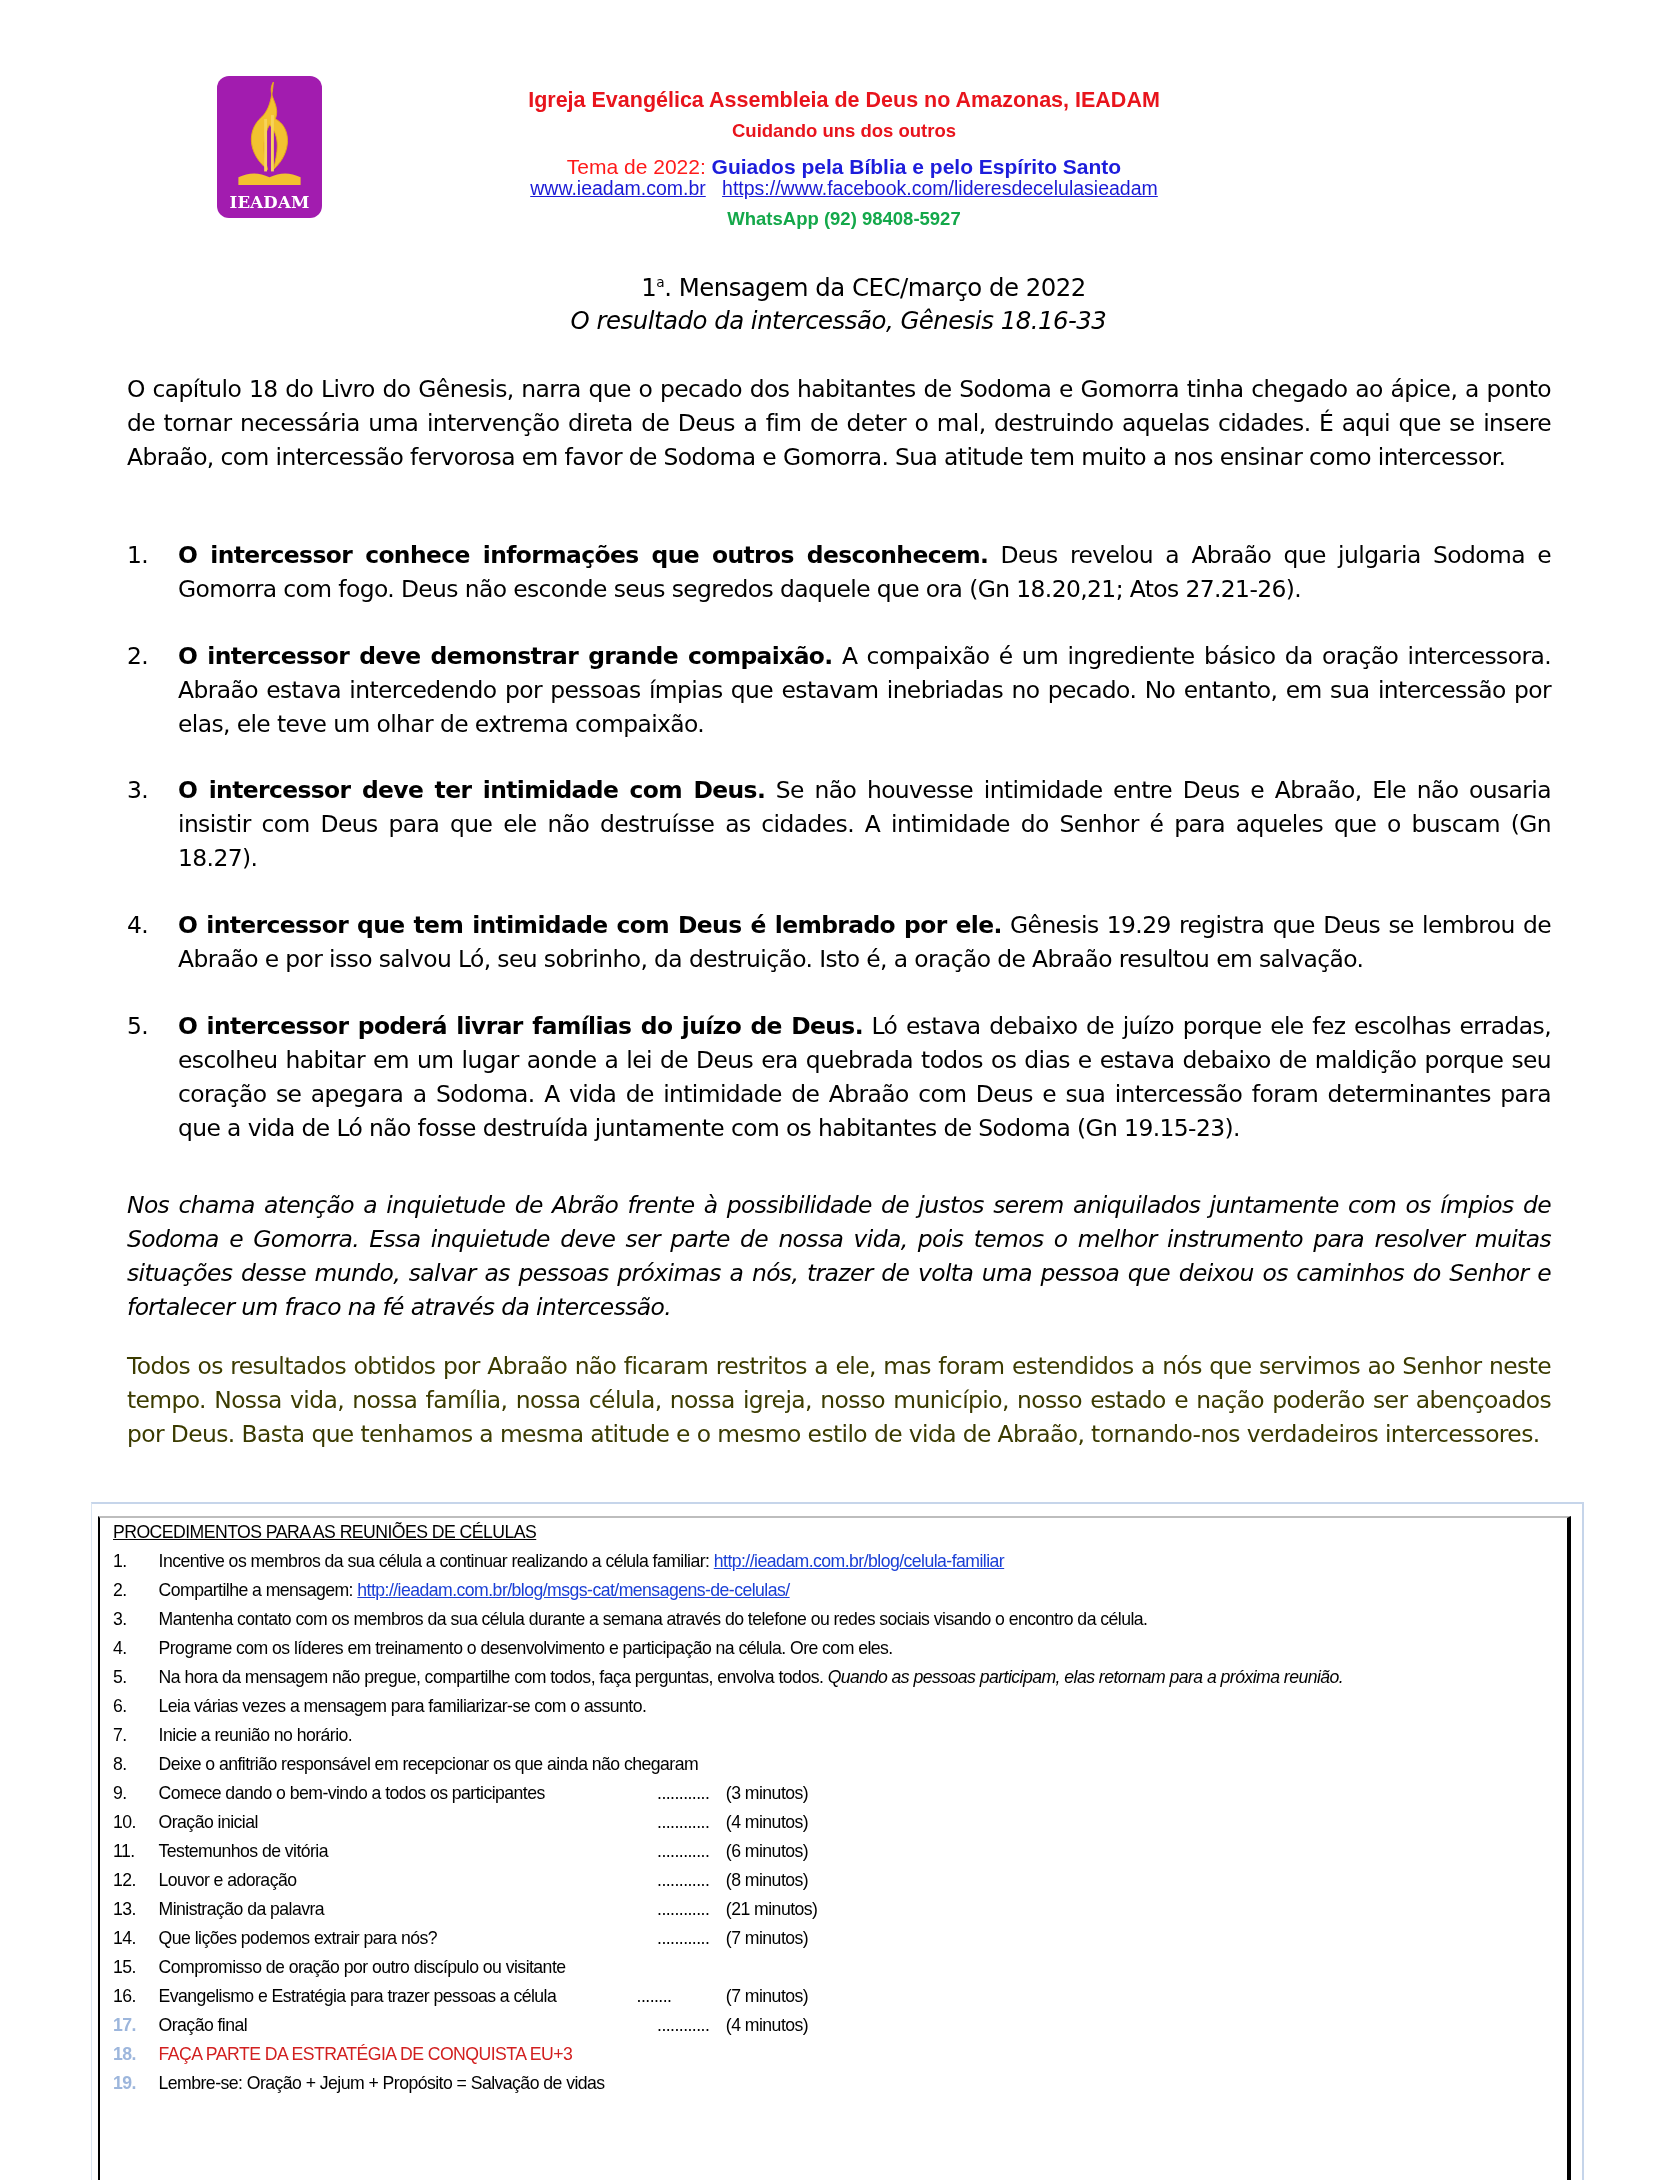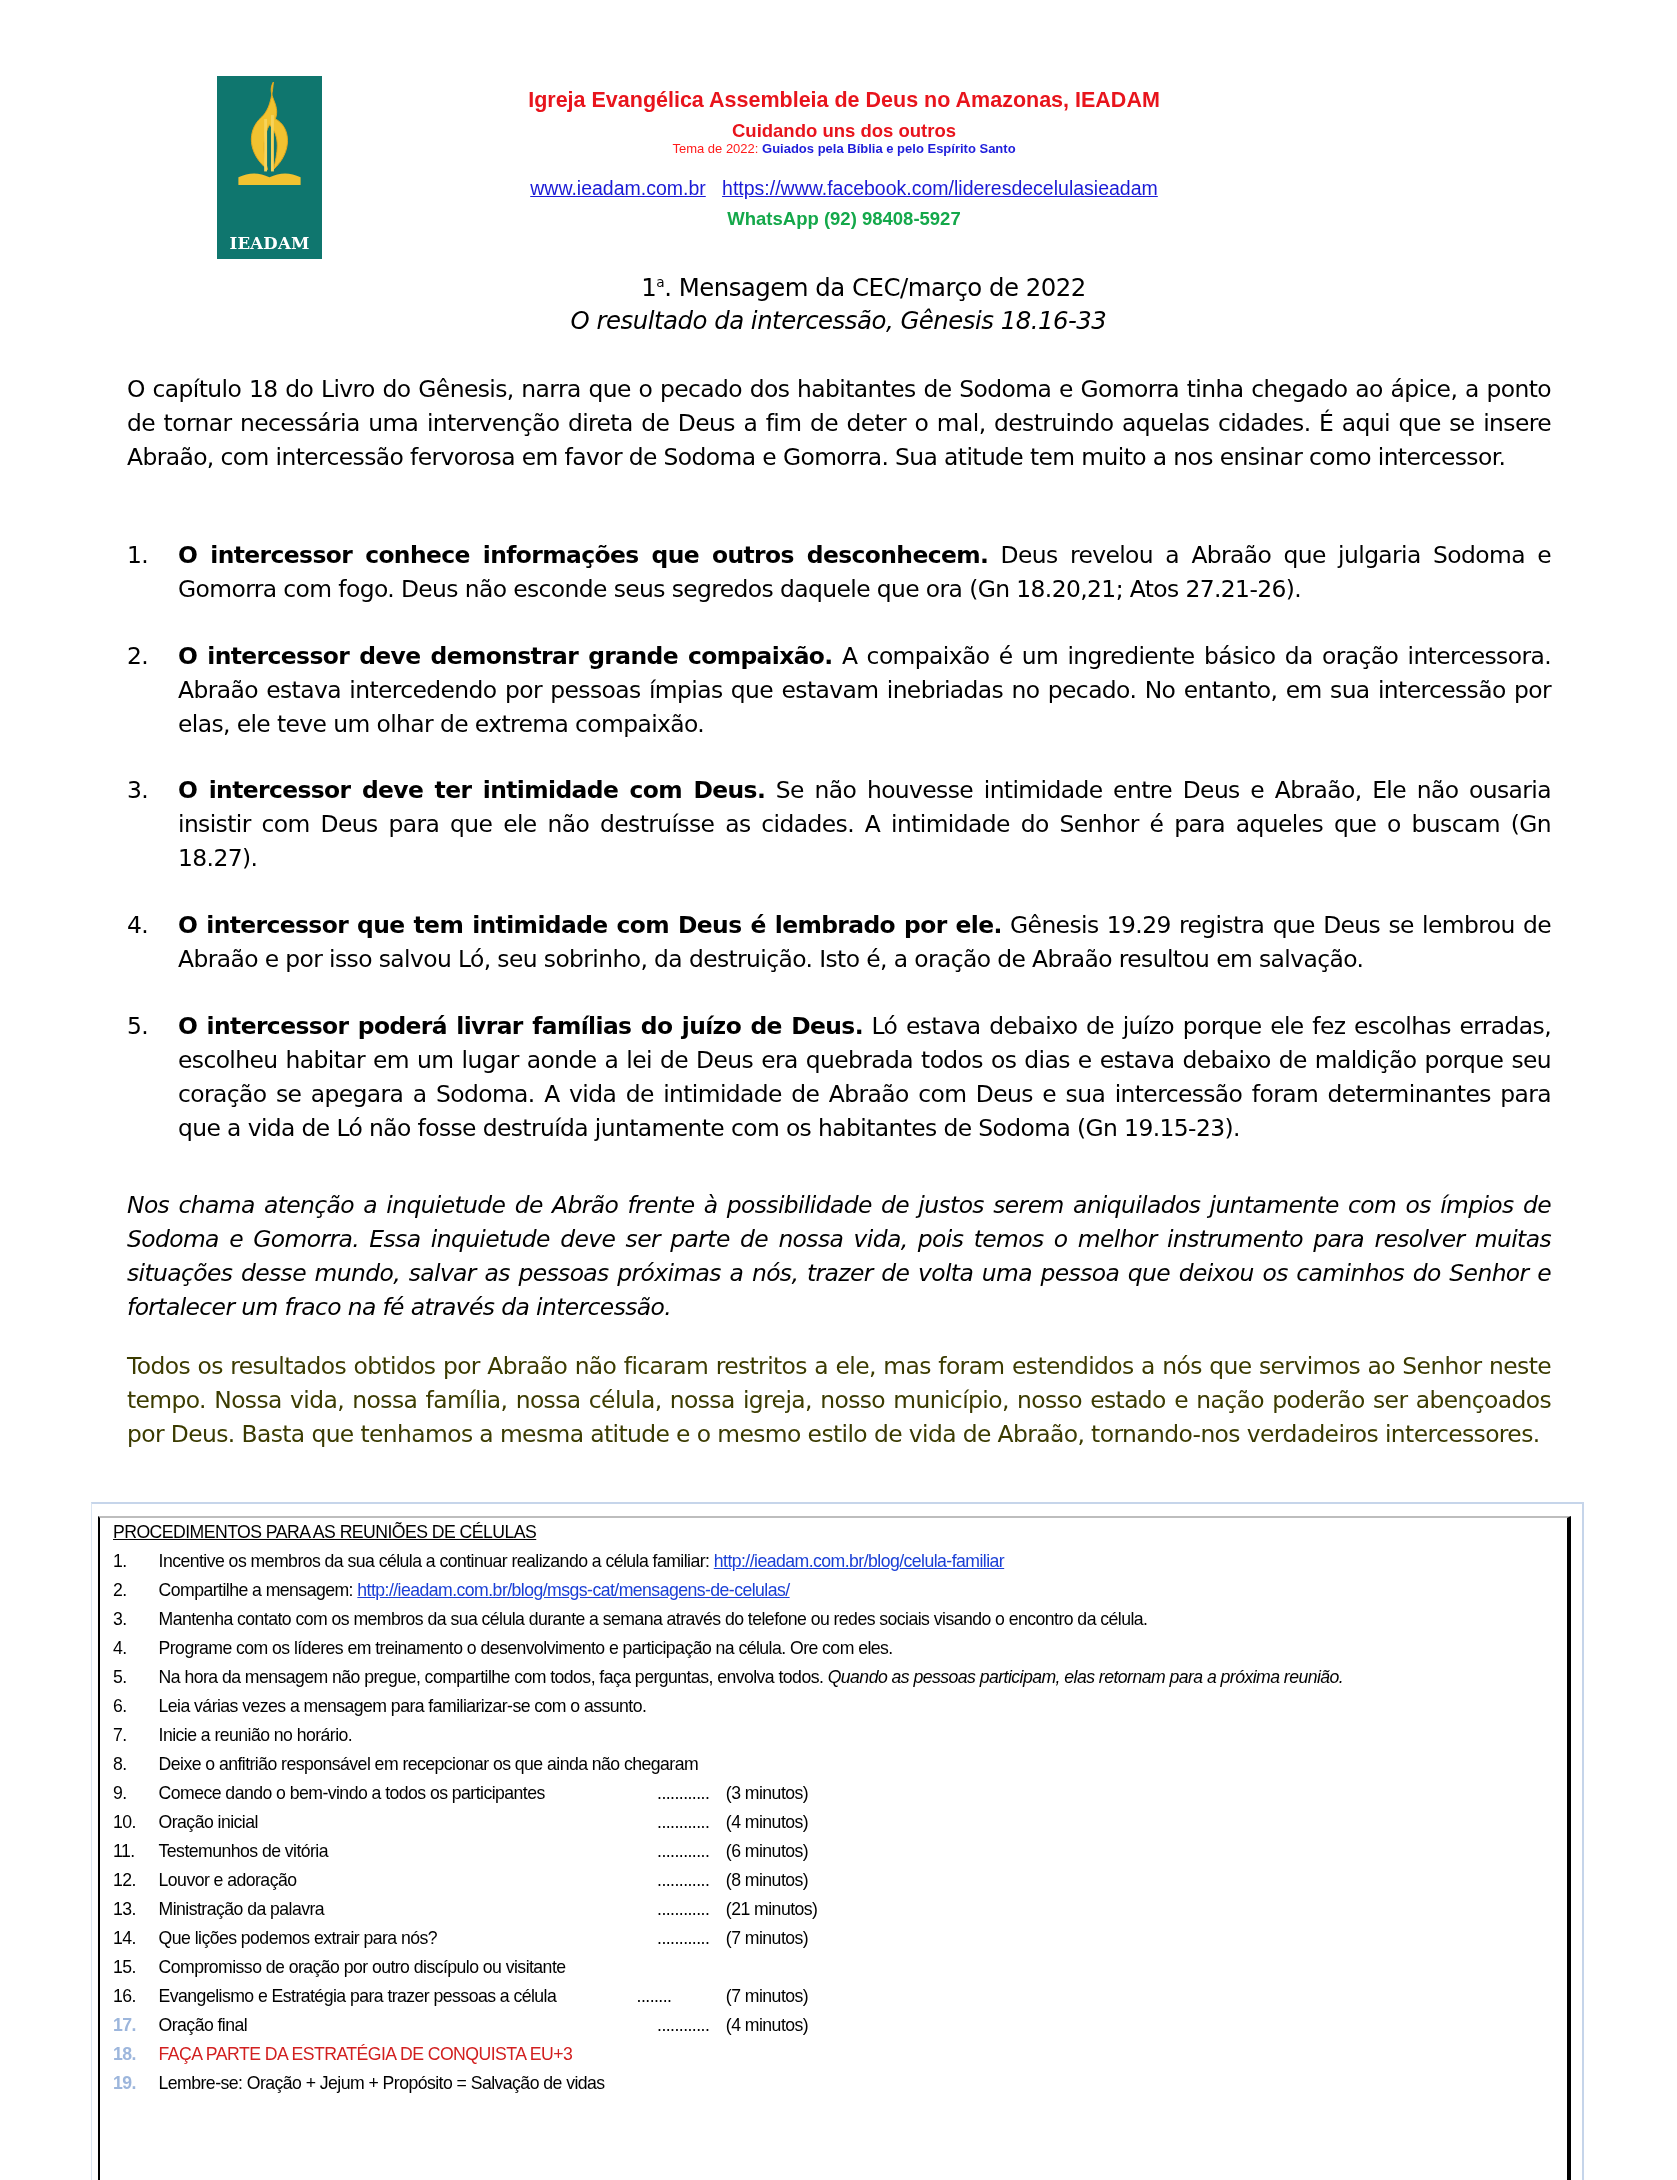--- a/index.html
+++ b/index.html
@@ -1,25 +1,25 @@
 <!DOCTYPE html>
 <html><head>
 <meta charset="utf-8">
 <style>
   html, body { margin: 0; padding: 0; background: #ffffff; }
   body { width: 1677px; height: 2181px; position: relative; overflow: hidden; font-family: "DejaVu Sans", sans-serif; color: #000; }
 
-  .logo { position: absolute; left: 217px; top: 76px; width: 105px; height: 183px; background: #0f766e; }
+  .logo { position: absolute; left: 217px; top: 76px; width: 105px; height: 142px; background: #a21caf; border-radius: 12px; }
   .logo svg { position: absolute; left: 0; top: 0; }
   .logo-text { position: absolute; left: 0; right: 0; bottom: 5.9px; text-align: center; color: #fff; font-family: "DejaVu Serif", serif; font-weight: bold; font-size: 16.6px; letter-spacing: 0.2px; }
 
   .header { position: absolute; left: 332px; width: 1024px; text-align: center; font-family: "Liberation Sans", sans-serif; }
   .h-title { top: 88px; font-size: 21.5px; font-weight: bold; color: #e8141c; }
   .h-sub { top: 120px; font-size: 18.5px; font-weight: bold; color: #e8141c; }
-  .h-tema { top: 141px; font-size: 13px; }
+  .h-tema { top: 155px; font-size: 21px; }
   .h-tema .lbl { color: #ff1a1a; }
   .h-tema .val { color: #1d1ddb; font-weight: bold; }
   .h-links { top: 177px; font-size: 19.5px; }
   .h-links a { color: #1a1ad6; text-decoration: underline; }
   .h-whats { top: 208px; font-size: 18.5px; font-weight: bold; color: #14a84a; }
 
   .msg-title { position: absolute; left: 0; width: 1677px; text-align: center; font-size: 24.4px; font-family: "DejaVu Sans", sans-serif; letter-spacing: -0.5px; }
   .mt1 { top: 273px; margin-left: 25px; }
   .mt2 { top: 306px; font-style: italic; }
   sup { font-size: 13.7px; }

